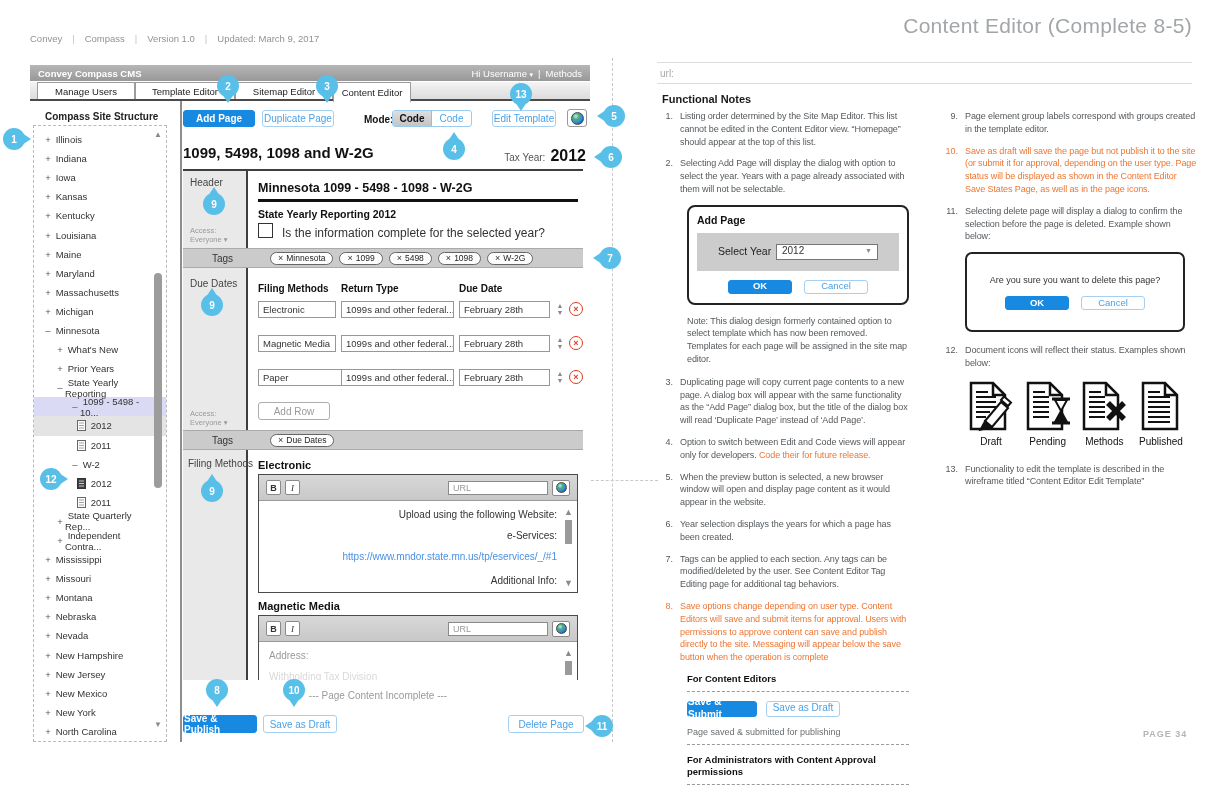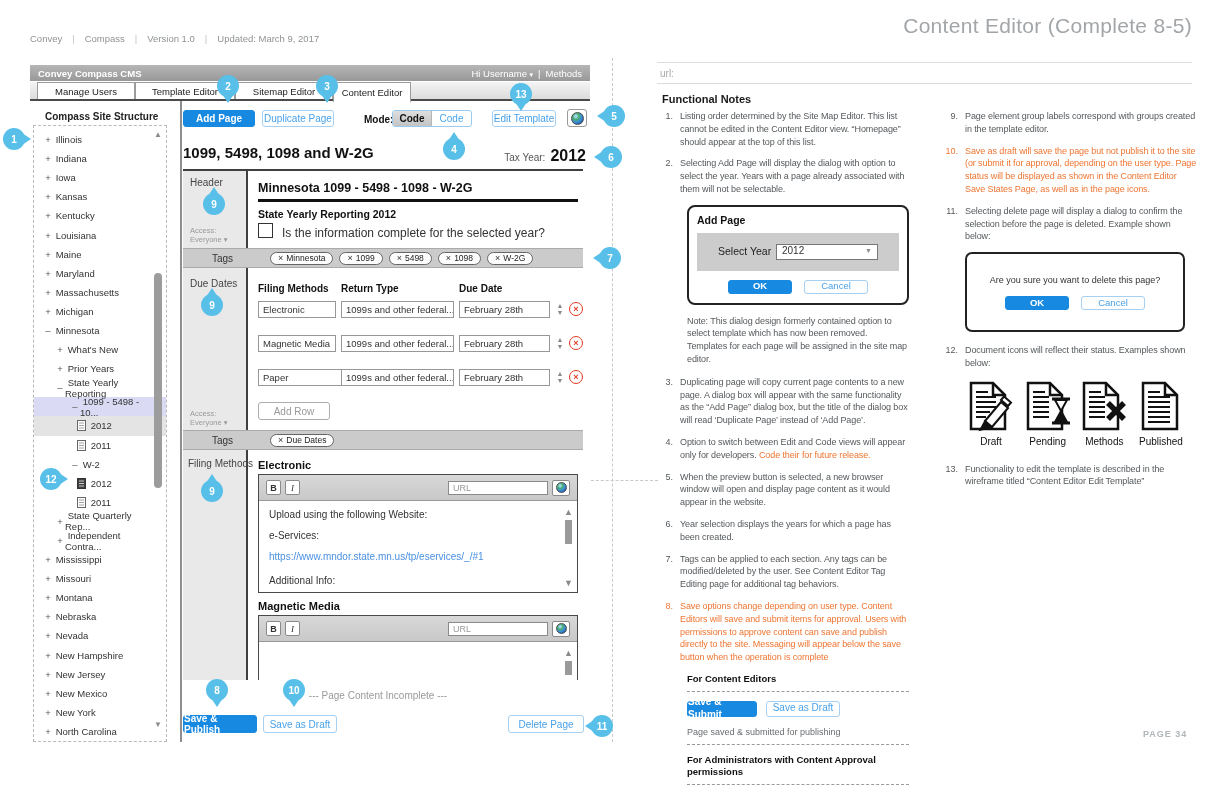--- a/index.html
+++ b/index.html
@@ -470,41 +470,45 @@
 
       <div class="edbox" style="top:303px; height:119px;">
         <div class="edtool">
           <span class="edbtn" style="font-weight:bold;">B</span>
           <span class="edbtn it">I</span>
           <span class="edurl">URL</span>
           <span class="edglobe">
               <span class="globe small"></span>
             </span>
         </div>
-        <div class="edcontent" id="ed1-content" style="height:120px; overflow:hidden;">
+        <div class="edcontent" id="ed1-content" style="height:120px; overflow:hidden;text-align:right;">
             <div class="edline">Upload using the following Website:</div>
             <div class="edline">e-Services:</div>
             <div class="edline link">https://www.mndor.state.mn.us/tp/eservices/_/#1</div>
             <div class="edline">Additional Info:</div>
           </div>
         <div class="edscroll-up" style="top:32px;">▲</div>
         <div class="edthumb" style="top:45px; height:24px;"></div>
         <div class="edscroll-down" style="bottom:4px;">▼</div>
       </div>
 
       <div class="fm-title" style="top:429px;">Magnetic Media</div>
       <div class="edbox" style="top:444px; height:65px; border-bottom:none;">
         <div class="edtool">
           <span class="edbtn" style="font-weight:bold;">B</span>
           <span class="edbtn it">I</span>
           <span class="edurl">URL</span>
           <span class="edglobe">
               <span class="globe small"></span>
             </span>
         </div>
+        <div class="edcontent" id="ed2-content" style="height:38px; overflow:hidden;">
+            <div class="edline muted">Address:</div>
+            <div class="edline faded">Withholding Tax Division</div>
+          </div>
         <div class="edscroll-up" style="top:32px;">▲</div>
         <div class="edthumb" style="top:45px; height:14px;"></div>
       </div>
     </div>
 
     <div id="incomplete">--- Page Content Incomplete ---</div>
     <div class="btn btn-primary" id="btn-savepublish">Save &amp; Publish</div>
     <div class="btn btn-outline" id="btn-savedraft">Save as Draft</div>
     <div class="btn btn-outline" id="btn-delete">Delete Page</div>
   </div>

